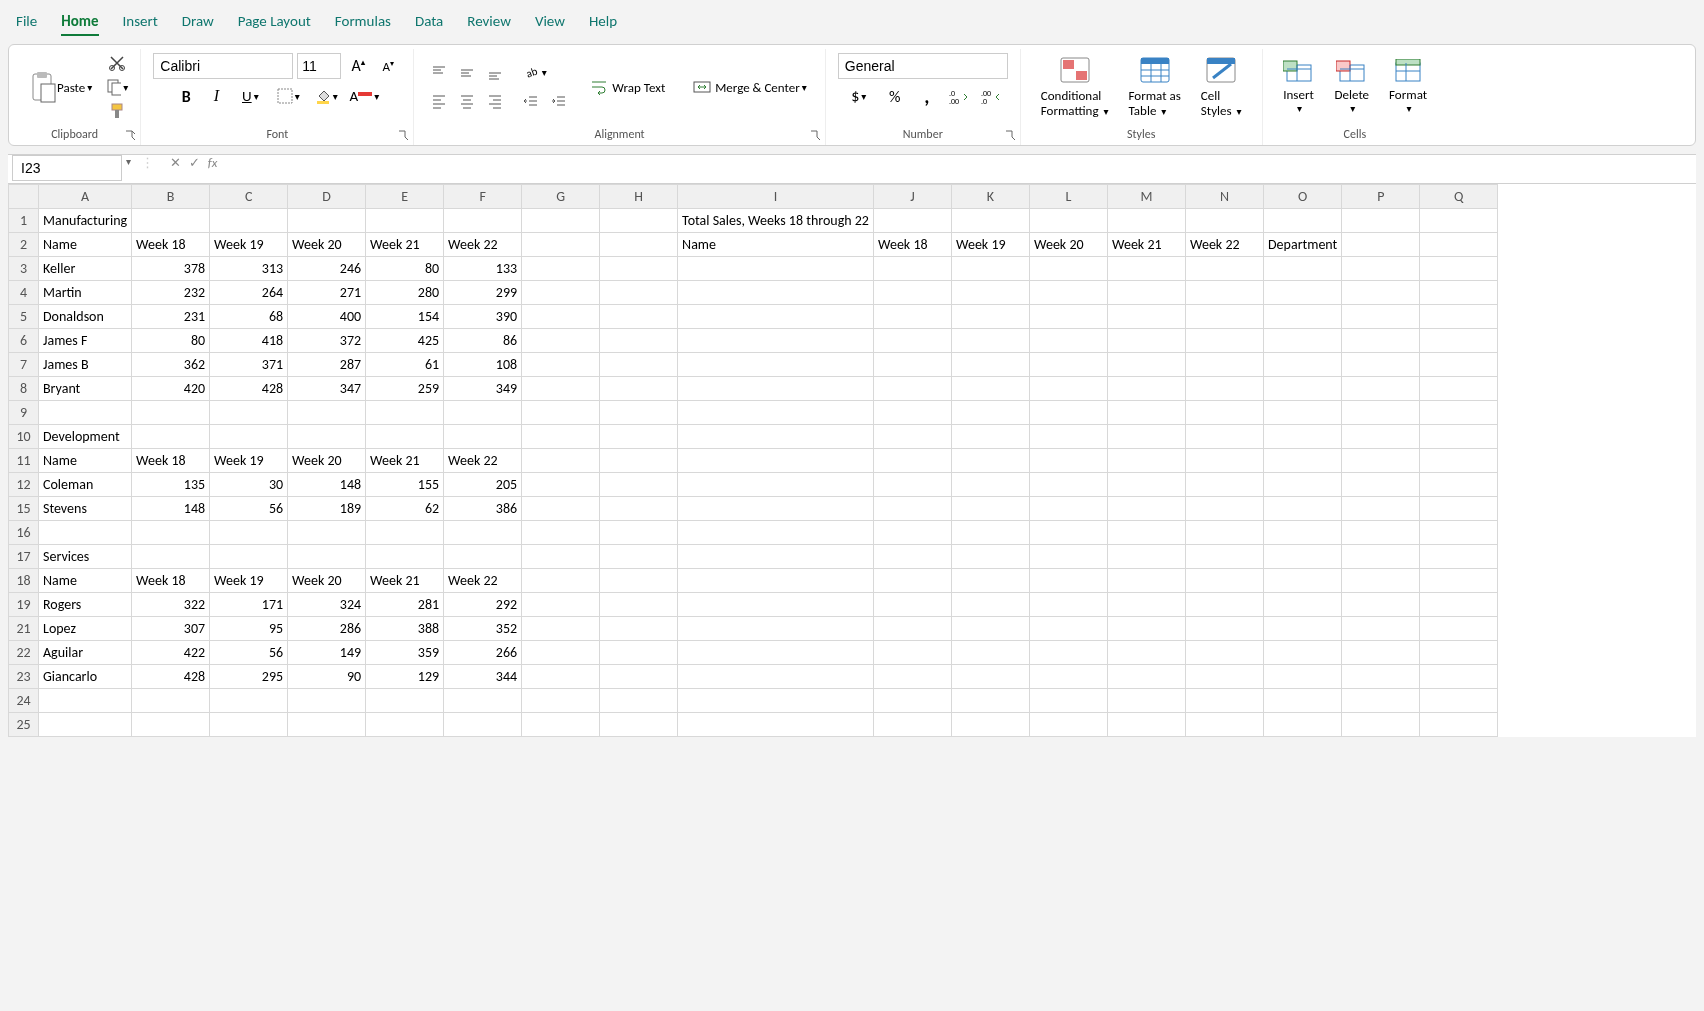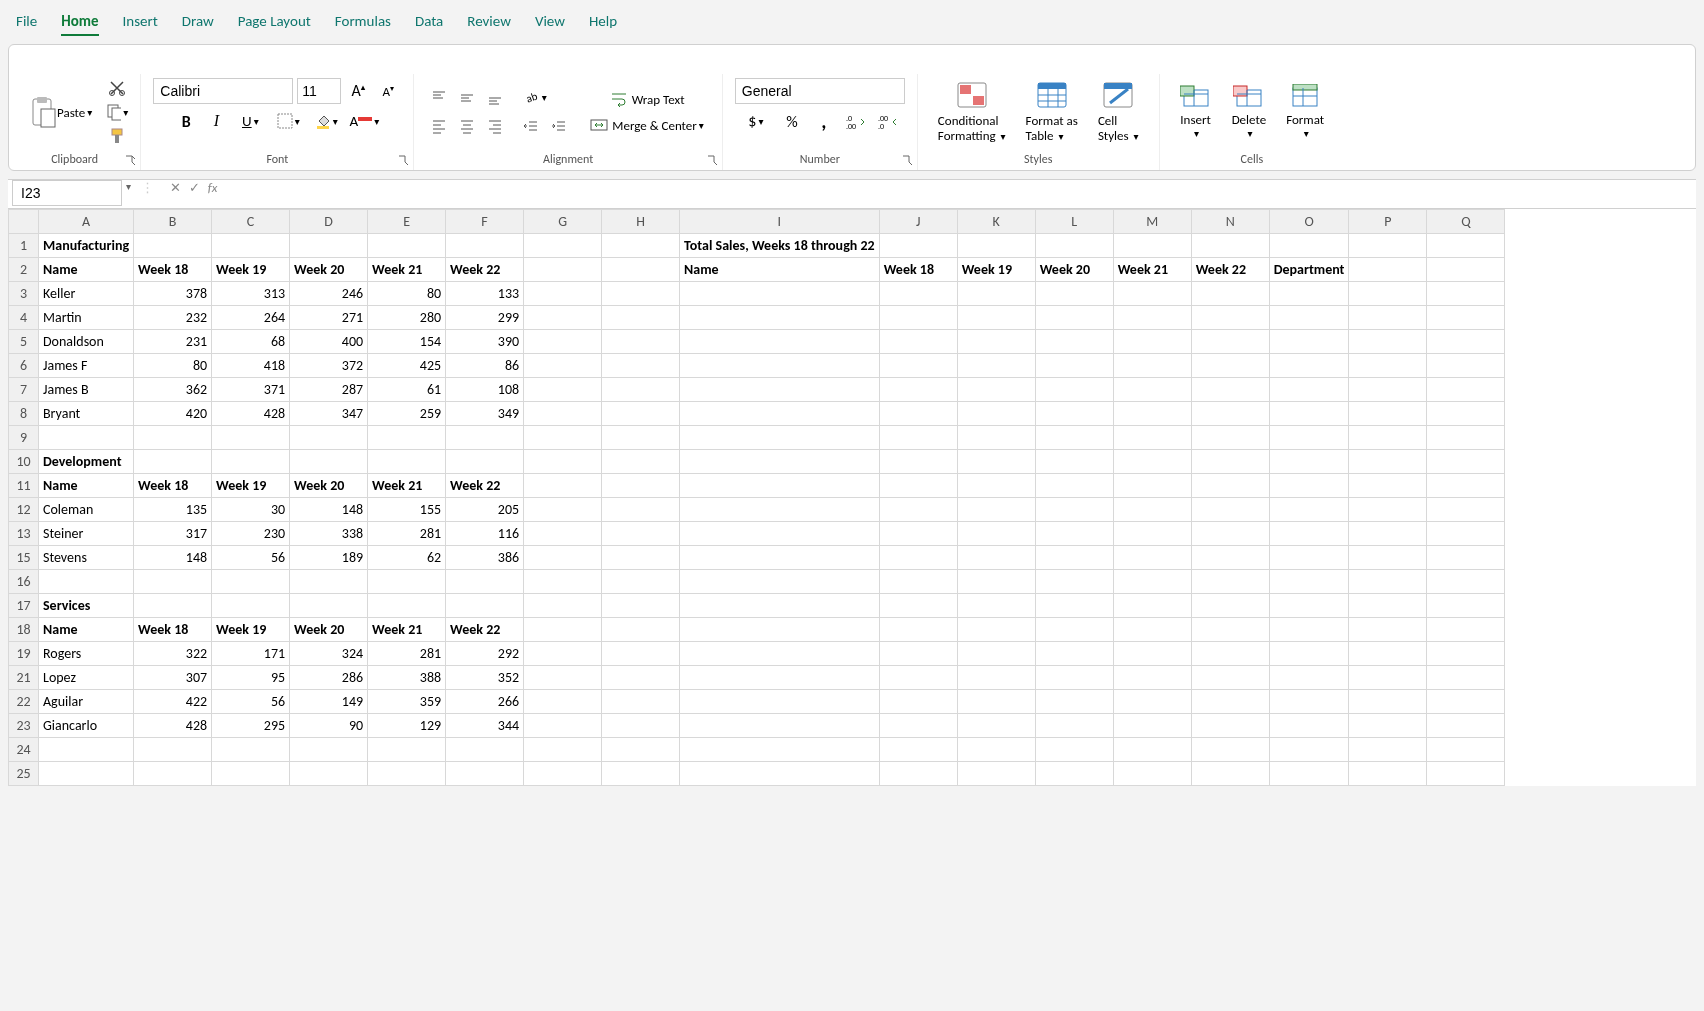--- a/index.html
+++ b/index.html
@@ -5,21 +5,21 @@
 * { box-sizing: border-box; margin: 0; padding: 0; }
 body { font-family: 'Segoe UI', Calibri, sans-serif; font-size: 13px; background: #f3f3f3; overflow: hidden; }
 
 
 .menu-bar { display: flex; padding: 8px 16px 0; background: #f3f3f3; gap: 24px; }
 .menu-item { font-size: 15px; color: #0f766e; cursor: pointer; padding: 4px 0; }
 .menu-item.active { color: #0f7b3a; border-bottom: 2px solid #0f7b3a; font-weight: 600; }
 
 
 .ribbon { display: flex; background: #fff; border: 1px solid #d0d0d0; border-radius: 6px; margin: 8px; padding: 4px 0 0; }
-.ribbon-group { display: flex; flex-direction: column; align-items: flex-end; padding: 4px 12px 2px; border-right: 1px solid #eee; position: relative; margin-top: 25px; }
+.ribbon-group { display: flex; flex-direction: column; align-items: flex-end; padding: 4px 12px 2px; border-right: 1px solid #eee; position: relative; }
 .ribbon-group:last-child { border-right: none; }
 .ribbon-group-content { display: flex; align-items: center; gap: 4px; flex: 1; }
 .ribbon-group-label { font-size: 12px; color: #555; margin-top: 6px; text-align: center; width: 100%; padding-bottom: 2px; }
 .dialog-launcher { position: absolute; right: 4px; bottom: 4px; width: 12px; height: 12px; cursor: pointer; }
 .dialog-launcher svg { width: 100%; height: 100%; }
 
 
 .paste-btn { display: flex; flex-direction: row; align-items: center; cursor: pointer; padding: 2px 6px; }
 .clipboard-side { display: flex; flex-direction: column; gap: 4px; margin-left: 4px; }
 .small-icon { width: 22px; height: 20px; cursor: pointer; display: flex; align-items: center; justify-content: center; }
@@ -54,21 +54,21 @@
 
 .grid-wrap { overflow: auto; background: #fff; margin: 0 8px; }
 table.grid { border-collapse: collapse; table-layout: fixed; }
 table.grid th, table.grid td { border: 1px solid #d8d8d8; height: 24px; padding: 0 4px; font-size: 14px; white-space: nowrap; overflow: hidden; }
 table.grid th { background: #f0f0f0; font-weight: normal; color: #555; text-align: center; position: sticky; }
 table.grid th.row-hdr { width: 30px; background: #f0f0f0; text-align: center; }
 table.grid th.col-hdr { height: 22px; }
 col.cA { width: 82px; } col.cB{width:78px} col.cC{width:78px} col.cD{width:78px} col.cE{width:78px} col.cF{width:78px} col.cG{width:78px}
 col.cH{width:78px} col.cI{width:78px} col.cJ{width:78px} col.cK{width:78px} col.cL{width:78px} col.cM{width:78px} col.cN{width:78px}
 col.cO{width:78px} col.cP{width:78px} col.cQ{width:78px}
-.bold { font-weight: 700; }
+.bold { font-weight: 400; }
 .num { text-align: right; }
 .txt { text-align: left; }
 .corner { width: 30px; background: #f0f0f0; }
 
 
 svg { display: block; }
 </style>
 </head>
 <body>
 
@@ -229,21 +229,21 @@
                 <path d="M6 3h8M6 7h8M6 11h8M4 7l-3 0 2-2m-2 2 2 2" stroke="#555" fill="none"></path>
               </svg>
             </div>
           <div class="icon-btn">
               <svg width="16" height="16">
                 <path d="M6 3h8M6 7h8M6 11h8M1 7l3 0-2-2m2 2-2 2" stroke="#555" fill="none"></path>
               </svg>
             </div>
         </div>
       </div>
-      <div style="display:flex;flex-direction:column;gap:0;margin-left:8px">
+      <div style="display:flex;flex-direction:row;gap:16px;margin-left:8px">
         <div class="icon-btn" style="width:auto;padding:0 6px">
           <svg width="18" height="16">
               <path d="M2 3h14M2 8h10a3 3 0 0 1 0 6h-4m0 0 2-2m-2 2 2 2" stroke="#2e7d32" fill="none"></path>
             </svg>
           <span style="margin-left:4px">Wrap Text</span>
         </div>
         <div class="icon-btn" style="width:auto;padding:0 6px">
           <svg width="18" height="16">
               <rect x="1" y="3" width="16" height="10" fill="none" stroke="#555"></rect>
               <path d="M5 8h8M5 8l2-2m-2 2 2 2M13 8l-2-2m2 2-2 2" stroke="#2e7d32" fill="none"></path>
@@ -657,40 +657,20 @@
           <td></td>
           <td></td>
           <td></td>
           <td></td>
           <td></td>
           <td></td>
           <td></td>
           <td></td>
         </tr>
         <tr>
-          <th class="row-hdr">13</th>
-          <td class="txt">Steiner</td>
-          <td class="num">317</td>
-          <td class="num">230</td>
-          <td class="num">338</td>
-          <td class="num">281</td>
-          <td class="num">116</td>
-          <td></td>
-          <td></td>
-          <td></td>
-          <td></td>
-          <td></td>
-          <td></td>
-          <td></td>
-          <td></td>
-          <td></td>
-          <td></td>
-          <td></td>
-        </tr>
-        <tr>
           <th class="row-hdr">15</th>
           <td class="txt">Stevens</td>
           <td class="num">148</td>
           <td class="num">56</td>
           <td class="num">189</td>
           <td class="num">62</td>
           <td class="num">386</td>
           <td></td>
           <td></td>
           <td></td>

